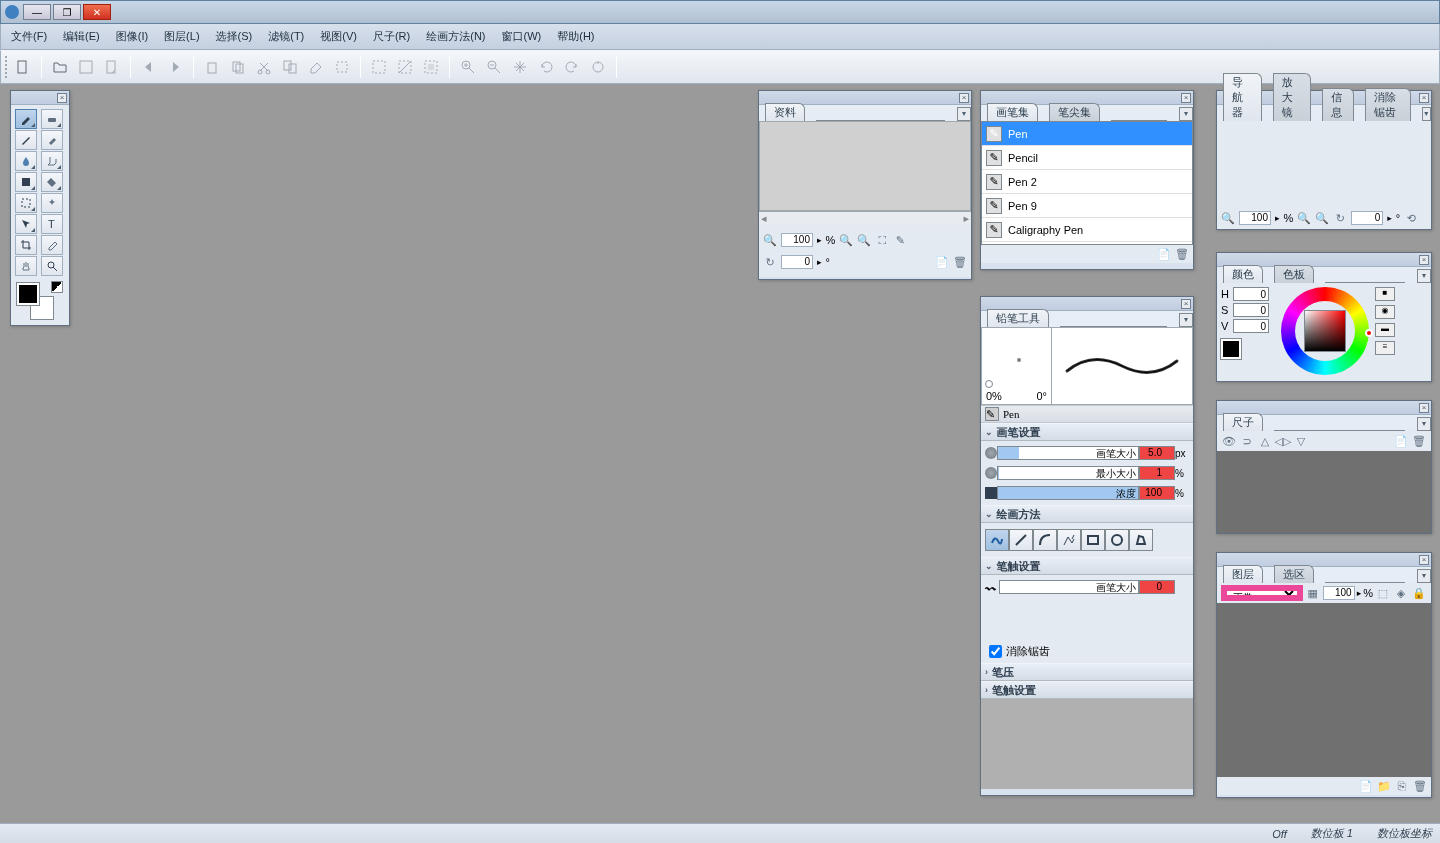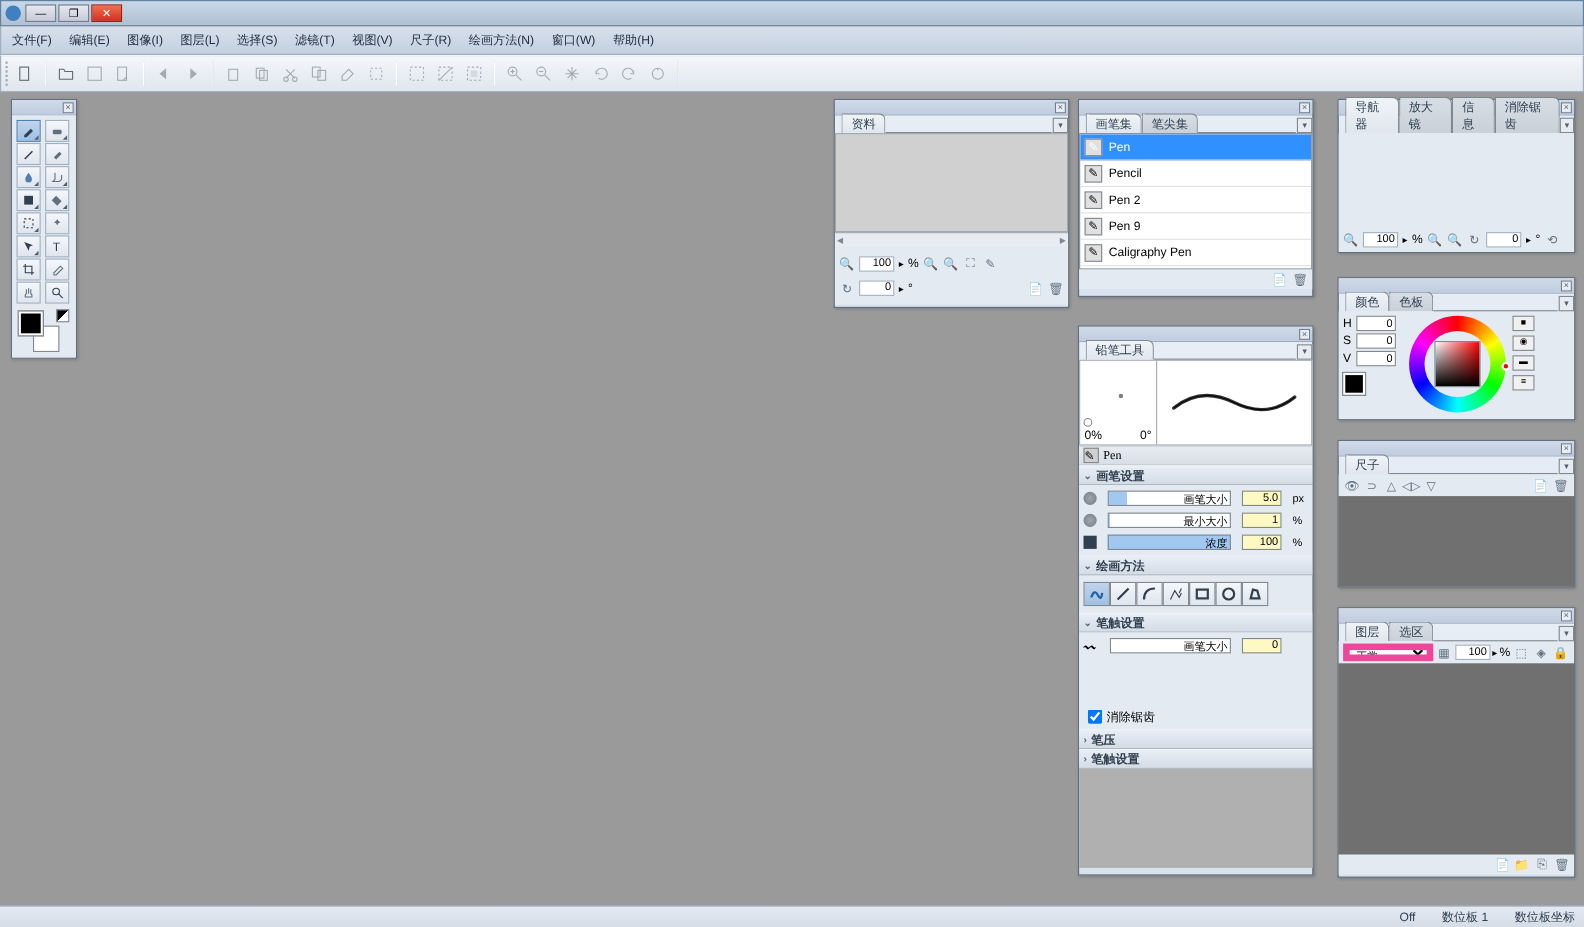--- a/index.html
+++ b/index.html
@@ -24,21 +24,21 @@
 .tb-btn.disabled { opacity: 0.5; }
 .tb-btn svg { width: 16px; height: 16px; }
 
 
 .workspace { position: absolute; top: 84px; left: 0; right: 0; bottom: 20px; background: #9a9a9a; }
 
 
 .panel { position: absolute; background: linear-gradient(#e8eef6,#d8e2ee); border: 1px solid #607080; box-shadow: 1px 1px 3px rgba(0,0,0,0.2); }
 .panel-head { height: 14px; background: linear-gradient(#d0dae8,#c0cce0); display: flex; justify-content: flex-end; align-items: center; padding: 0 2px; border-bottom: 1px solid #a0b0c0; }
 .panel-head .x { width: 10px; height: 10px; border: 1px solid #708090; background: #e8ecf0; font-size: 8px; line-height: 8px; text-align: center; color: #506070; }
-.panel-tabs { height: 16px; display: flex; align-items: flex-end; padding-left: 6px; gap: 1px; background: transparent; }
+.panel-tabs { height: 16px; display: flex; align-items: flex-end; padding-left: 6px; gap: 12px; background: transparent; }
 .panel-tab { padding: 1px 8px; background: linear-gradient(#f0f4f8,#e0e6ee); border: 1px solid #808890; border-bottom: none; border-radius: 0 6px 0 0; margin-right: -1px; font-size: 11px; color: #304050; }
 .panel-tab.inactive { background: linear-gradient(#d8dee6,#c8d0d8); }
 .panel-tab-end { flex: 1; border-bottom: 1px solid #808890; height: 1px; align-self: flex-end; }
 .panel-drop { width: 14px; height: 14px; border: 1px solid #808890; background: #e8ecf0; align-self: flex-end; margin-bottom: 0; font-size: 8px; text-align: center; line-height: 12px; color: #506070; }
 
 
 .toolbox { left: 10px; top: 6px; width: 60px; }
 .toolbox-body { background: #e4eaf2; padding: 4px; display: grid; grid-template-columns: 1fr 1fr; gap: 1px; }
 .tool-btn { width: 22px; height: 20px; background: linear-gradient(#f4f6fa,#e0e6ee); border: 1px solid #a0b0c0; display: flex; align-items: center; justify-content: center; position: relative; }
 .tool-btn.active { background: linear-gradient(#c0d4ec,#a0c0e0); border-color: #5080b0; }
@@ -76,25 +76,25 @@
 .pencil-body { background: #e4eaf2; }
 .preview-area { display: flex; height: 78px; background: #fff; border: 1px solid #a0a8b0; }
 .preview-left { width: 70px; border-right: 1px solid #a0a8b0; position: relative; }
 .preview-dot { position: absolute; left: 50%; top: 40%; width: 4px; height: 4px; background: #808080; border-radius: 50%; }
 .preview-labels { position: absolute; bottom: 2px; left: 4px; right: 4px; display: flex; justify-content: space-between; font-size: 10px; }
 .preview-right { flex: 1; display: flex; align-items: center; justify-content: center; }
 .brush-name-row { height: 18px; background: linear-gradient(#e8ecf0,#d8dee6); display: flex; align-items: center; gap: 4px; padding: 0 4px; border-top: 1px solid #c0c8d0; border-bottom: 1px solid #c0c8d0; }
 .section-head { height: 18px; background: linear-gradient(#e8eef6,#d4dce6); display: flex; align-items: center; gap: 4px; padding: 0 4px; border-top: 1px solid #f0f4f8; border-bottom: 1px solid #b0b8c0; font-weight: bold; color: #304050; }
 .section-head .chev { font-size: 9px; color: #506070; }
 .section-body { background: #e4eaf2; padding: 2px 4px; }
-.param-row { display: flex; align-items: center; height: 20px; gap: 10px; }
+.param-row { display: flex; align-items: center; height: 20px; gap: 0; }
 .param-row .dot { width: 12px; height: 12px; border-radius: 50%; background: radial-gradient(#a0a8b0,#707880); }
 .param-slider { flex: 1; height: 14px; background: linear-gradient(90deg, #a0c8f0 0%, #a0c8f0 var(--fill,50%), #fff var(--fill,50%), #fff 100%); border: 1px solid #808890; position: relative; }
 .param-slider .label { position: absolute; right: 2px; top: 0; font-size: 10px; }
-.param-input { width: 36px; height: 14px; border: 1px solid #808890; background: #fef9c3; text-align: right; padding-right: 2px; font-size: 10px; }
+.param-input { width: 36px; height: 14px; border: 1px solid #808890; background: #ef4444; text-align: right; padding-right: 12px; font-size: 10px; }
 .param-unit { width: 14px; font-size: 10px; }
 .draw-methods { display: flex; gap: 0; padding: 6px 4px; }
 .dm-btn { width: 24px; height: 22px; border: 1px solid #808890; background: linear-gradient(#f4f6fa,#e0e6ee); display: flex; align-items: center; justify-content: center; }
 .dm-btn.active { background: linear-gradient(#c0d4ec,#a0c0e0); }
 .checkbox-row { display: flex; align-items: center; gap: 4px; padding: 2px 4px; margin-top: 45px; }
 .empty-area { background: #b0b0b0; height: 90px; }
 
 
 .color-panel { right: 8px; top: 168px; width: 216px; height: 130px; }
 .color-body { background: #e4eaf2; height: calc(100% - 30px); display: flex; padding: 4px; gap: 4px; }
@@ -116,21 +116,21 @@
 .ruler-body { background: #707070; height: calc(100% - 50px); }
 
 
 .layer-panel { right: 8px; top: 468px; width: 216px; height: 246px; }
 .layer-toolbar { height: 20px; background: #e4eaf2; display: flex; align-items: center; gap: 2px; padding: 0 4px; }
 .layer-select { flex: 1; height: 16px; border: 6px solid #ec4899; background: #fff; font-size: 10px; padding: 0 2px; }
 .layer-body { background: #707070; height: calc(100% - 70px); }
 .layer-footer { height: 18px; background: #e4eaf2; display: flex; justify-content: flex-end; align-items: center; gap: 4px; padding: 0 4px; }
 
 
-.statusbar { position: absolute; bottom: 0; left: 0; right: 0; height: 20px; background: linear-gradient(#e4eaf2,#d4dce6); border-top: 1px solid #a0b0c0; display: flex; align-items: center; justify-content: flex-end; padding: 0 8px; gap: 24px; color: #304050; }
+.statusbar { position: absolute; bottom: 0; left: 0; right: 0; height: 20px; background: linear-gradient(#e4eaf2,#d4dce6); border-top: 1px solid #a0b0c0; display: flex; align-items: center; justify-content: flex-end; padding: 0 8px; gap: 24px; color: #304050; font-style: italic; }
 
 
 .brush-list::-webkit-scrollbar { width: 16px; }
 .brush-list::-webkit-scrollbar-track { background: #e8ecf0; }
 .brush-list::-webkit-scrollbar-thumb { background: #c0c8d0; border: 1px solid #a0a8b0; }
 </style>
 </head>
 <body>
 
 <div class="titlebar">

